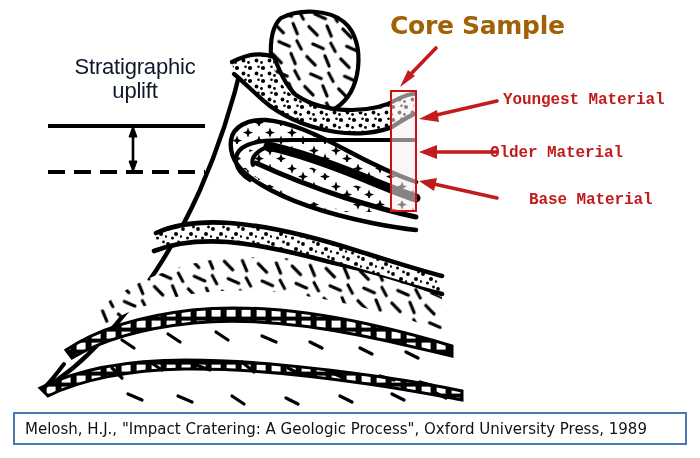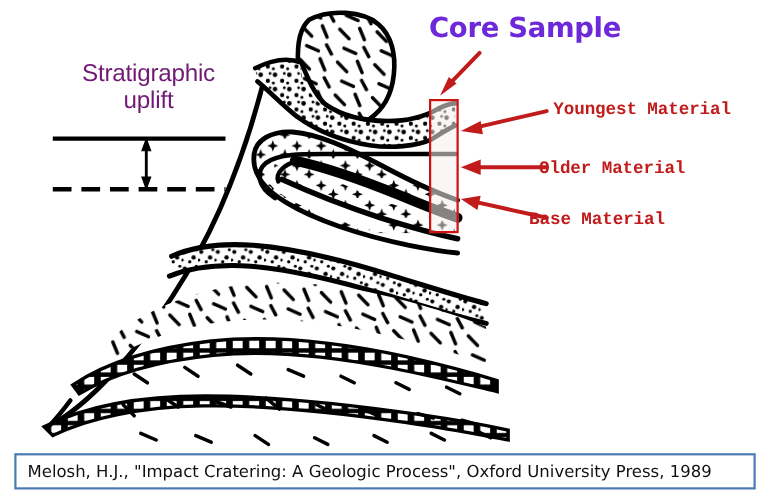--- a/index.html
+++ b/index.html
@@ -35,48 +35,48 @@
     position: absolute;
     white-space: pre;
     line-height: 1.08;
   }
 
   #strat-uplift-label {
     left: 50px;
     top: 55px;
     width: 170px;
     text-align: center;
-    color: #701a75;
+    color: #0f172a;
     font-size: 22px;
     font-weight: 400;
     font-family: "Liberation Sans", sans-serif;
     letter-spacing: -0.2px;
     white-space: normal;
   }
 
   #core-sample-label {
     left: 390px;
     top: 12px;
-    color: #6d28d9;
+    color: #a16207;
     font-size: 25px;
     font-weight: bold;
     font-family: "DejaVu Sans", sans-serif;
     letter-spacing: -0.3px;
   }
 
   .material-label {
     color: #c11b1b;
     font-size: 16px;
     font-weight: bold;
     font-family: Liberation Mono, monospace;
     letter-spacing: -0.1px;
   }
   #label-youngest { left: 503px; top: 92px; }
   #label-older    { left: 490px; top: 145px; }
-  #label-base     { left: 481px; top: 192px; }
+  #label-base     { left: 529px; top: 192px; }
 
   
   #caption-box {
     position: absolute;
     left: 13px;
     top: 412px;
     width: 674px;
     height: 33px;
     box-sizing: border-box;
     border: 2px solid #4a7ab5;

